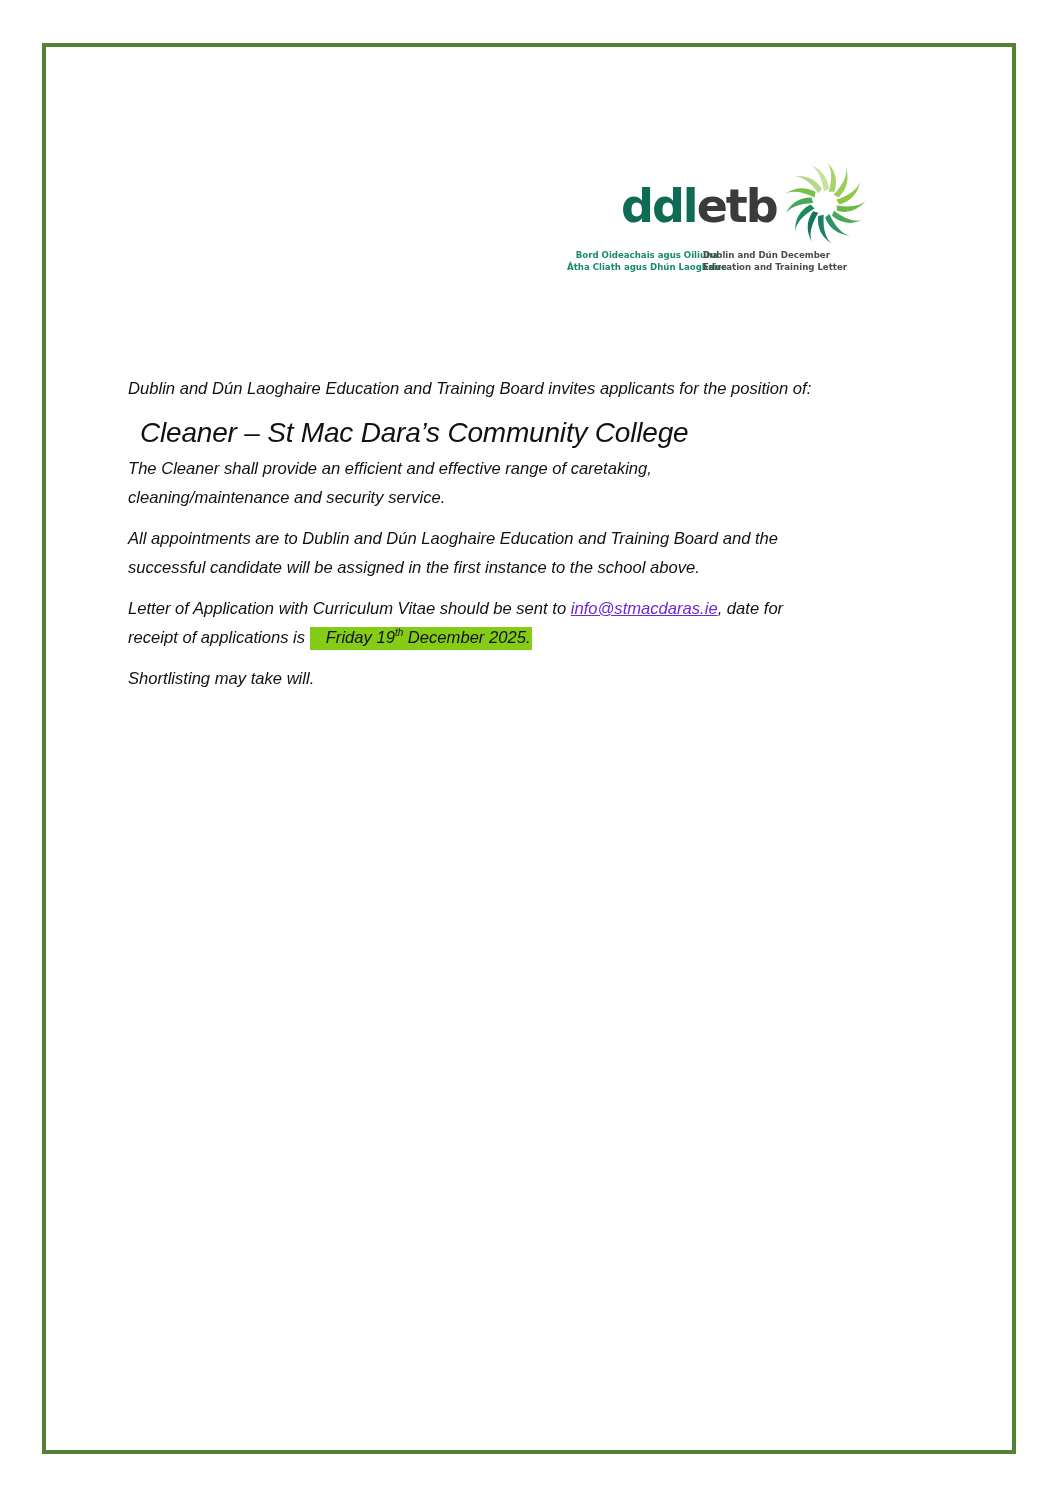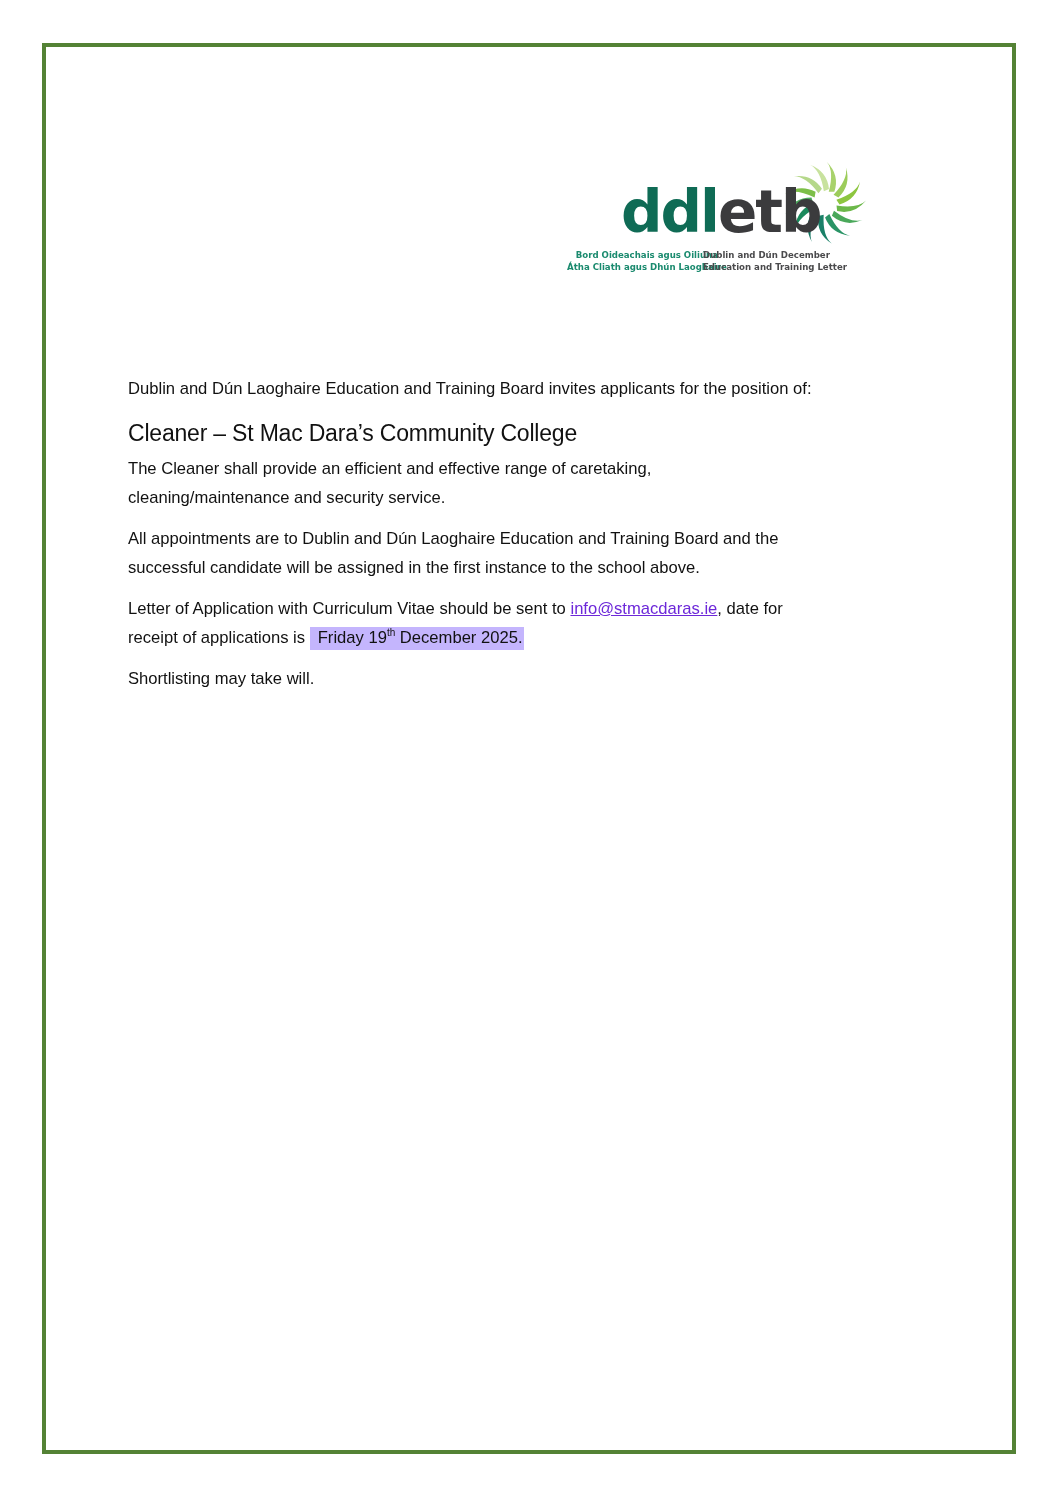--- a/index.html
+++ b/index.html
@@ -6,42 +6,42 @@
   body {
     width: 1058px; height: 1497px; background: #ffffff; position: relative; overflow: hidden;
     font-family: "Liberation Sans", "DejaVu Sans", sans-serif; color: #111;
   }
   .page-border {
     position: absolute; left: 42px; top: 43px; width: 966px; height: 1403px;
     border: 4px solid #548235;
   }
   .logo-word {
     position: absolute; left: 621px; top: 183px;
-    font-family: "DejaVu Sans", sans-serif; font-weight: bold; font-size: 58px;
+    font-family: "DejaVu Sans", sans-serif; font-weight: bold; font-size: 46px;
     letter-spacing: -2px; line-height: 1;
   }
   .logo-word .ddl { color: #0f6b55; }
   .logo-word .etb { color: #3b3b3d; }
   .logo-swirl { position: absolute; left: 783px; top: 158px; width: 84px; height: 90px; }
   .logo-sub {
     position: absolute; top: 250px; font-family: "DejaVu Sans", sans-serif;
     font-size: 8.6px; font-weight: bold; line-height: 11.5px; white-space: nowrap;
   }
   .logo-sub.ga { left: 567px; color: #1a8a6e; text-align: right; }
   .logo-sub.en { left: 703px; color: #4a4a4c; }
   .content {
     position: absolute; left: 128px; top: 375px; width: 820px;
-    font-family: "Liberation Sans", "DejaVu Sans", sans-serif; font-size: 17px; color: #111;
+    font-family: "Liberation Sans", "DejaVu Sans", sans-serif; font-size: 17px; color: #111; font-style: italic;
   }
   .intro { margin: 0; line-height: 28px; font-size: 16.6px; }
-  .heading { margin: 12px 0 0 0; font-size: 23px; font-weight: normal; line-height: 36px; letter-spacing: -0.2px; }
+  .heading { margin: 12px 0 0 12px; font-size: 28px; font-weight: normal; line-height: 36px; letter-spacing: -0.2px; }
   .para { margin: 13px 0 0 0; line-height: 28.5px; font-size: 16.6px; }
   .para.first { margin-top: 4px; }
   .link { color: #6d28d9; text-decoration: underline; }
-  .highlight { background: #c4b5fd; padding: 1px 1px 3px 8px; }
+  .highlight { background: #84cc16; padding: 1px 1px 3px 16px; }
   sup { font-size: 10px; line-height: 0; vertical-align: 7px; }
 </style>
 </head>
 <body>
 
 <div class="page-border"></div>
 
 <div>
   <svg class="logo-swirl" viewBox="-45 -45 90 90">
     <g>

